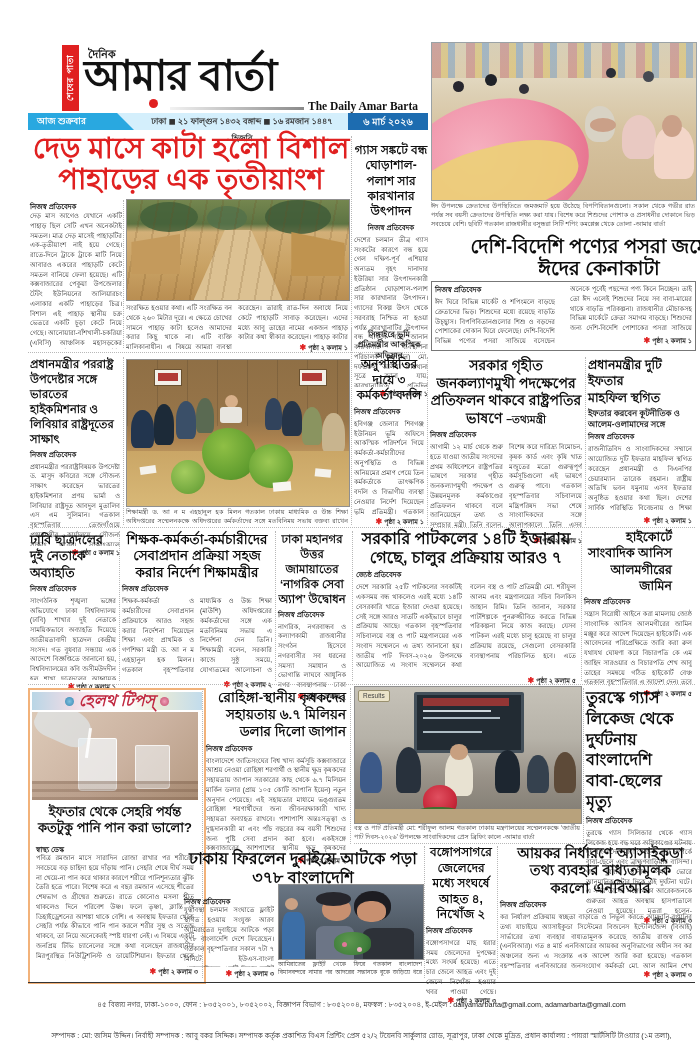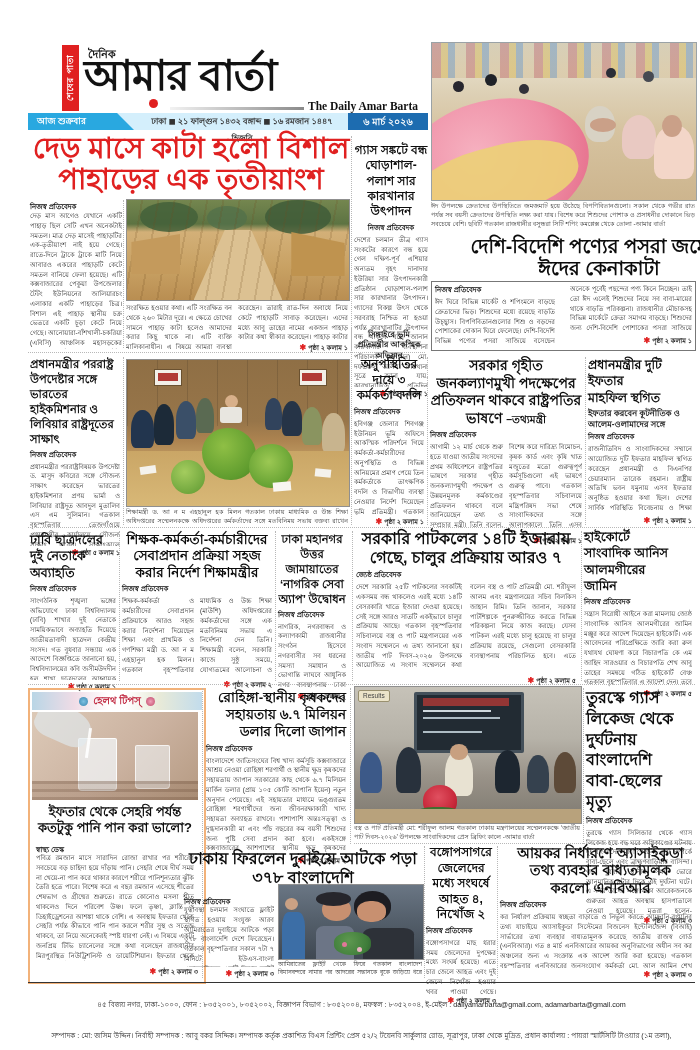--- a/index.html
+++ b/index.html
@@ -42,21 +42,21 @@
   .leadhead{position:absolute;left:30px;top:133px;width:322px;font-size:29px;font-weight:900;
     color:#e02020;text-align:center;line-height:1.07;}
   .subheadbox{font-size:8px;font-weight:bold;text-align:center;line-height:1.3;color:#111;
     border-bottom:1px dotted #b8b8b8;padding-bottom:3px;}
   .footer-rule{position:absolute;left:28px;top:982px;width:667px;border-top:1.5px solid #333;}
   .footline{position:absolute;left:28px;width:667px;text-align:center;font-size:7.2px;color:#222;line-height:1.4;}
   .resultslabel{position:absolute;left:3px;top:3px;background:#ece4c9;border:1px solid #99906f;
     color:#444;font-size:6.5px;padding:0 4px;line-height:10px;border-radius:2px;}
   .hb{position:absolute;left:2px;top:2px;right:2px;height:18px;display:flex;align-items:center;
     justify-content:center;gap:5px;background:linear-gradient(90deg,#b9d6e6,#f0dce6 25%,#fff 45%,#fff 55%,#e8ead8 75%,#c2dcec);}
-  .hb-txt{font-size:10px;font-weight:900;color:#c02840;}
+  .hb-txt{font-size:16px;font-weight:900;color:#c02840;font-style:italic;}
   .hb-dot{width:9px;height:9px;border-radius:50%;}
 </style>
 </head>
 <body>
 
 <div class="page">
 
   <div class="sidetab">শেষের পাতা</div>
   <div class="dailylabel">দৈনিক</div>
   <div class="logo">আমার বার্তা</div>
@@ -205,21 +205,21 @@
   </div>
 
   <div class="abs" style="left:356px;top:529px;width:220px;">
     <div class="h" style="font-size:16px;text-align:center;line-height:1.2;">সরকারি পাটকলের ১৪টি ইজারায় গেছে, চালুর প্রক্রিয়ায় আরও ৭</div>
     <div class="byline">জ্যেষ্ঠ প্রতিবেদক</div>
     <div class="body cols2" style="height:92px;column-gap:8px;">দেশে সরকারি ২৫টি পাটকলের সবকটিই একসময় বন্ধ থাকলেও এরই মধ্যে ১৪টি বেসরকারি খাতে ইজারা দেওয়া হয়েছে। সেই সঙ্গে আরও সাতটি একইভাবে চালুর প্রক্রিয়ায় আছে। গতকাল বৃহস্পতিবার সচিবালয়ে বস্ত্র ও পাট মন্ত্রণালয়ের এক সংবাদ সম্মেলনে এ তথ্য জানানো হয়। জাতীয় পাট দিবস-২০২৬ উপলক্ষে আয়োজিত এ সংবাদ সম্মেলনে কথা বলেন বস্ত্র ও পাট প্রতিমন্ত্রী মো. শরীফুল আলম এবং মন্ত্রণালয়ের সচিব বিলকিস জাহান রিমি। তিনি জানান, সরকার পাটশিল্পকে পুনরুজ্জীবিত করতে বিভিন্ন পরিকল্পনা নিয়ে কাজ করছে। যেসব পাটকল এরই মধ্যে চালু হয়েছে বা চালুর প্রক্রিয়ায় রয়েছে, সেগুলো বেসরকারি ব্যবস্থাপনায় পরিচালিত হবে। এতে নিয়োগেও পর্যায়ক্রমে চালুর উদ্যোগ নেওয়া হবে।</div>
     <div class="ref">✱ পৃষ্ঠা ২ কলাম ৫</div>
   </div>
 
   <div class="abs" style="left:584px;top:529px;width:108px;">
-    <div class="h" style="font-size:12.5px;width:88px;">হাইকোর্টে সাংবাদিক আনিস আলমগীরের জামিন</div>
+    <div class="h" style="font-size:12.5px;width:88px;text-align:right;">হাইকোর্টে সাংবাদিক আনিস আলমগীরের জামিন</div>
     <div class="byline">নিজস্ব প্রতিবেদক</div>
     <div class="body" style="height:78px;">সন্ত্রাস বিরোধী আইনে করা মামলায় জ্যেষ্ঠ সাংবাদিক আনিস আলমগীরের জামিন মঞ্জুর করে আদেশ দিয়েছেন হাইকোর্ট। এক আবেদনের পরিপ্রেক্ষিতে জারি করা রুল যথাযথ ঘোষণা করে বিচারপতি কে এম জাহিদ সারওয়ার ও বিচারপতি শেখ আবু তাহের সমন্বয়ে গঠিত হাইকোর্ট বেঞ্চ গতকাল বৃহস্পতিবার এ আদেশ দেন। তবে তার বিষয়ে</div>
     <div class="ref">✱ পৃষ্ঠা ২ কলাম ৫</div>
   </div>
 
   <div class="abs" style="left:28px;top:688px;width:170px;height:288px;border:2px solid #f2b27a;padding:2px;">
     <div class="hb">
       <span class="hb-dot" style="background:radial-gradient(#7ec0e0,#3a86b0);"></span>
       <span class="hb-txt">হেলথ টিপস্</span>
       <span class="hb-dot" style="background:radial-gradient(#f0a0b8,#c04868);"></span>

